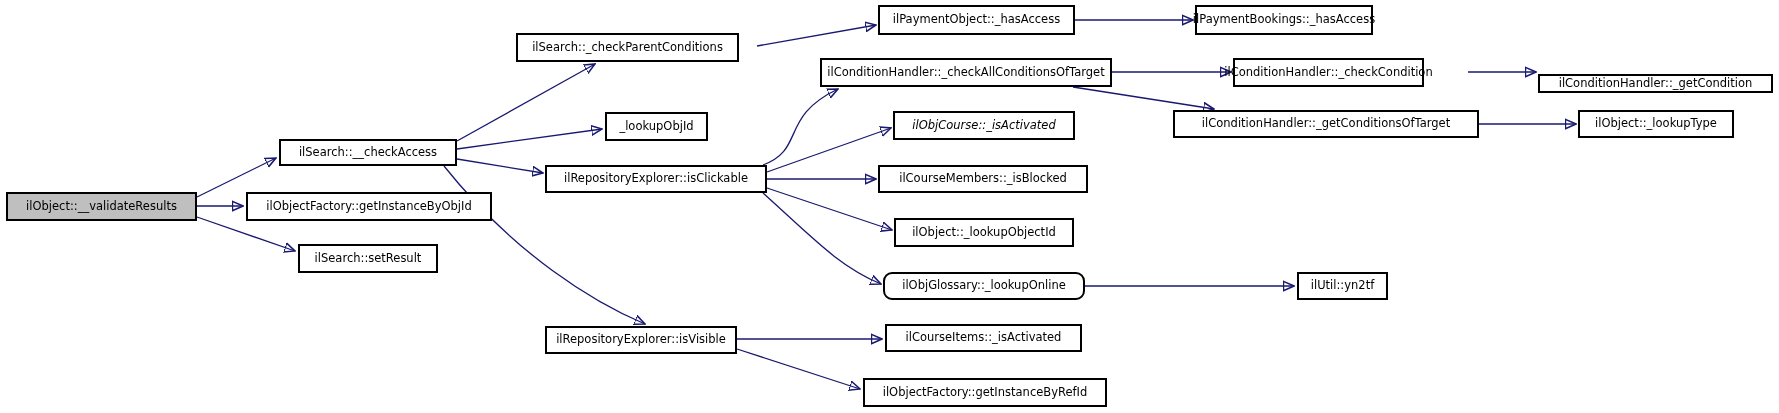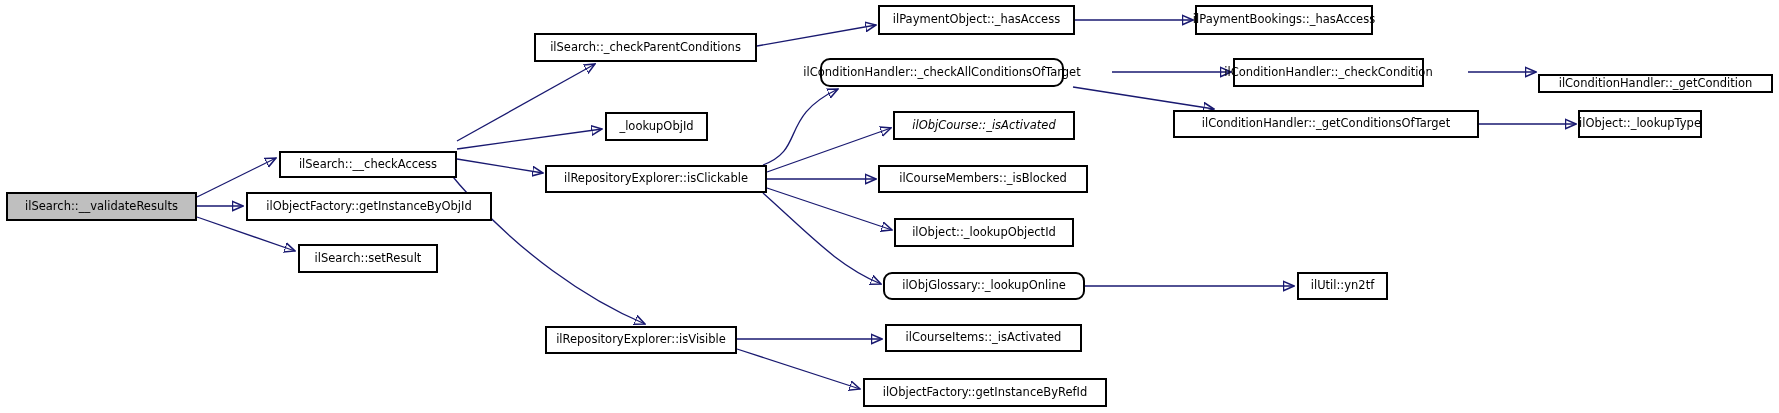--- a/index.html
+++ b/index.html
@@ -76,32 +76,32 @@
     <path d="M763,193 C812,237 838,266 881,284" marker-end="url(#arrow)"></path>
     <path d="M1112,72 L1231,72" marker-end="url(#arrow)"></path>
     <path d="M1073,87 L1214,109" marker-end="url(#arrow)"></path>
     <path d="M1468,72 L1536,72" marker-end="url(#arrow)"></path>
     <path d="M1432,124 L1576,124" marker-end="url(#arrow)"></path>
     <path d="M1085,286 L1294,286" marker-end="url(#arrow)"></path>
     <path d="M737,339 L882,339" marker-end="url(#arrow)"></path>
     <path d="M737,349 L860,389" marker-end="url(#arrow)"></path>
   </svg>
 
-  <div class="node highlight" style="left:6px;top:192px;width:191px;height:29px;">ilSearch::__validateResults</div>
+  <div class="node highlight" style="left:6px;top:192px;width:191px;height:29px;">ilObject::__validateResults</div>
   <div class="node" style="left:246px;top:192px;width:246px;height:29px;">ilObjectFactory::getInstanceByObjId</div>
   <div class="node bold-border" style="left:298px;top:244px;width:140px;height:29px;">ilSearch::setResult</div>
-  <div class="node" style="left:279px;top:151px;width:178px;height:27px;">ilSearch::__checkAccess</div>
-  <div class="node" style="left:534px;top:33px;width:223px;height:29px;">ilSearch::_checkParentConditions</div>
+  <div class="node" style="left:279px;top:139px;width:178px;height:27px;">ilSearch::__checkAccess</div>
+  <div class="node" style="left:516px;top:33px;width:223px;height:29px;">ilSearch::_checkParentConditions</div>
   <div class="node" style="left:878px;top:5px;width:197px;height:30px;">ilPaymentObject::_hasAccess</div>
   <div class="node" style="left:1195px;top:5px;width:178px;height:30px;">ilPaymentBookings::_hasAccess</div>
-  <div class="node" style="left:820px;top:58px;width:244px;height:29px;border-radius:10px;">ilConditionHandler::_checkAllConditionsOfTarget</div>
+  <div class="node" style="left:820px;top:58px;width:292px;height:29px;">ilConditionHandler::_checkAllConditionsOfTarget</div>
   <div class="node" style="left:1233px;top:58px;width:191px;height:29px;">ilConditionHandler::_checkCondition</div>
   <div class="node" style="left:1538px;top:74px;width:235px;height:19px;text-align:right;">ilConditionHandler::_getCondition</div>
   <div class="node" style="left:1173px;top:110px;width:306px;height:28px;">ilConditionHandler::_getConditionsOfTarget</div>
-  <div class="node" style="left:1578px;top:110px;width:124px;height:28px;">ilObject::_lookupType</div>
+  <div class="node" style="left:1578px;top:110px;width:156px;height:28px;">ilObject::_lookupType</div>
   <div class="node" style="left:605px;top:112px;width:103px;height:29px;">_lookupObjId</div>
   <div class="node" style="left:545px;top:165px;width:222px;height:28px;">ilRepositoryExplorer::isClickable</div>
   <div class="node" style="left:893px;top:111px;width:182px;height:29px;font-style:italic;">ilObjCourse::_isActivated</div>
   <div class="node" style="left:878px;top:165px;width:210px;height:28px;">ilCourseMembers::_isBlocked</div>
   <div class="node" style="left:894px;top:218px;width:180px;height:29px;">ilObject::_lookupObjectId</div>
   <div class="node" style="left:883px;top:272px;width:202px;height:28px;border-radius:9px;">ilObjGlossary::_lookupOnline</div>
   <div class="node" style="left:1297px;top:272px;width:91px;height:28px;">ilUtil::yn2tf</div>
   <div class="node" style="left:545px;top:326px;width:192px;height:28px;">ilRepositoryExplorer::isVisible</div>
   <div class="node" style="left:885px;top:324px;width:197px;height:28px;">ilCourseItems::_isActivated</div>
   <div class="node" style="left:863px;top:378px;width:244px;height:29px;">ilObjectFactory::getInstanceByRefId</div>

